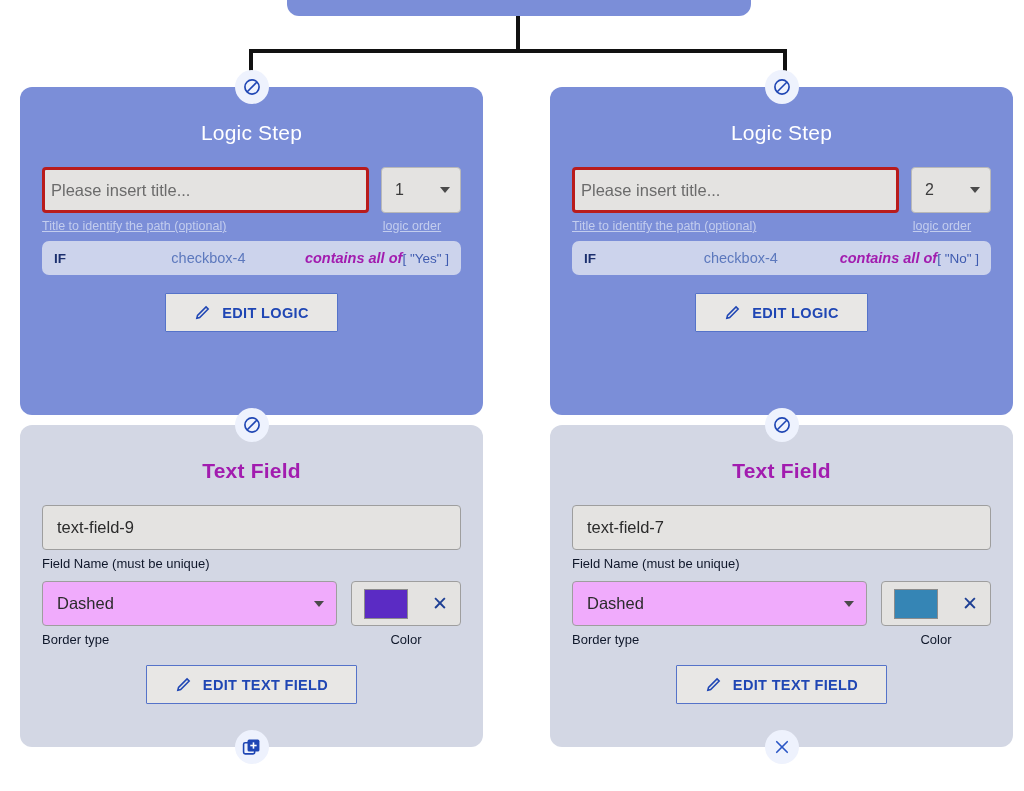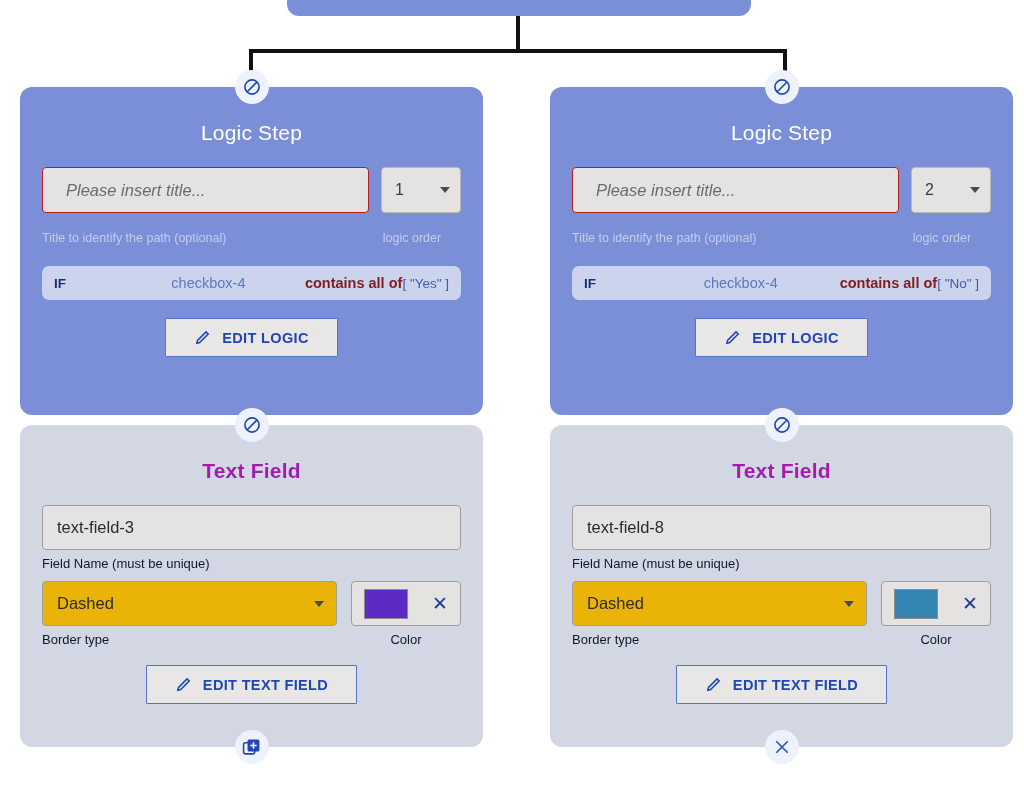--- a/index.html
+++ b/index.html
@@ -91,30 +91,29 @@
   .handle svg { display: block; }
 
   
   .row-title {
     display: flex;
     align-items: flex-start;
     gap: 12px;
   }
   .input-box {
     background: #e4e3e1;
-    border: 1px solid #b91c1c;
+    border: 3px solid #b91c1c;
     border-radius: 4px;
     height: 46px;
     display: flex;
     align-items: center;
-    padding: 0 23px;
+    padding: 0 6px;
     box-sizing: border-box;
     font-size: 16px;
     color: #5a5a5a;
-    font-style: italic;
   }
   .title-input { flex: 1; }
   .title-input .ph { color: #6b6b6b; font-size: 16.5px; }
 
   .order-col { width: 80px; }
   .order-select {
     background: #e4e3e1;
     border: 1px solid #b8b8b8;
     border-radius: 4px;
     height: 46px;
@@ -128,39 +127,40 @@
   }
   .caret {
     width: 0; height: 0;
     border-left: 5px solid transparent;
     border-right: 5px solid transparent;
     border-top: 6px solid #4a4a4a;
   }
   .helper {
     font-size: 12.5px;
     line-height: 17px;
-    margin-top: 17px;
+    margin-top: 5px;
+    text-decoration: underline;
   }
   .card.logic .helper { color: #c3cdee; }
   .order-col .helper { width: 62px; text-align: center; }
 
   .if-row {
-    margin-top: 19px;
+    margin-top: 6px;
     background: #ccd3ec;
     border-radius: 7px;
     height: 34px;
     display: flex;
     align-items: center;
     font-size: 14.5px;
     padding: 0 12px;
     box-sizing: border-box;
   }
   .if-kw    { color: #1b2f6e; font-weight: 700; font-size: 13.5px; width: 58px; }
   .if-field { color: #5c78bd; flex: 1; text-align: center; }
-  .if-op    { color: #7f1d1d; font-weight: 700; }
+  .if-op    { color: #a21caf; font-weight: 700; font-style: italic; }
   .if-val   { color: #3f5bb0; margin-left: auto; font-size: 13.5px; }
 
   .btn {
     margin: 18px auto 0;
     background: #e8e7e5;
     border: 1px solid #5573c9;
     border-radius: 1px;
     height: 37px;
     display: inline-flex;
     align-items: center;
@@ -194,21 +194,21 @@
     color: #2b2b2b;
   }
   .tf-row2 {
     display: flex;
     gap: 14px;
     align-items: flex-start;
     margin-top: 10px;
   }
   .border-col { flex: 1; }
   .border-select {
-    background: #eab308;
+    background: #f0abfc;
     border: 1px solid #9e9e9e;
     border-radius: 4px;
     height: 45px;
     display: flex;
     align-items: center;
     justify-content: space-between;
     padding: 0 12px 0 14px;
     box-sizing: border-box;
     font-size: 16.5px;
     color: #2b2b2b;
@@ -297,21 +297,21 @@
       <svg width="20" height="20" viewBox="0 0 24 24" fill="none" stroke="#1f46b4" stroke-width="2">
         <circle cx="12" cy="12" r="8.5"></circle>
           <line x1="6" y1="18" x2="18" y2="6"></line>
       </svg>
     </div>
 
     <div class="card-title">Text Field</div>
 
     <div>
       <div class="tf-input">
-        <span>text-field-3</span>
+        <span>text-field-9</span>
       </div>
       <div class="tf-helper">Field Name (must be unique)</div>
     </div>
 
     <div class="tf-row2">
       <div class="border-col">
         <div class="border-select">
           <span>Dashed</span>
           <span class="caret"></span>
         </div>
@@ -396,21 +396,21 @@
       <svg width="20" height="20" viewBox="0 0 24 24" fill="none" stroke="#1f46b4" stroke-width="2">
         <circle cx="12" cy="12" r="8.5"></circle>
           <line x1="6" y1="18" x2="18" y2="6"></line>
       </svg>
     </div>
 
     <div class="card-title">Text Field</div>
 
     <div>
       <div class="tf-input">
-        <span>text-field-8</span>
+        <span>text-field-7</span>
       </div>
       <div class="tf-helper">Field Name (must be unique)</div>
     </div>
 
     <div class="tf-row2">
       <div class="border-col">
         <div class="border-select">
           <span>Dashed</span>
           <span class="caret"></span>
         </div>

